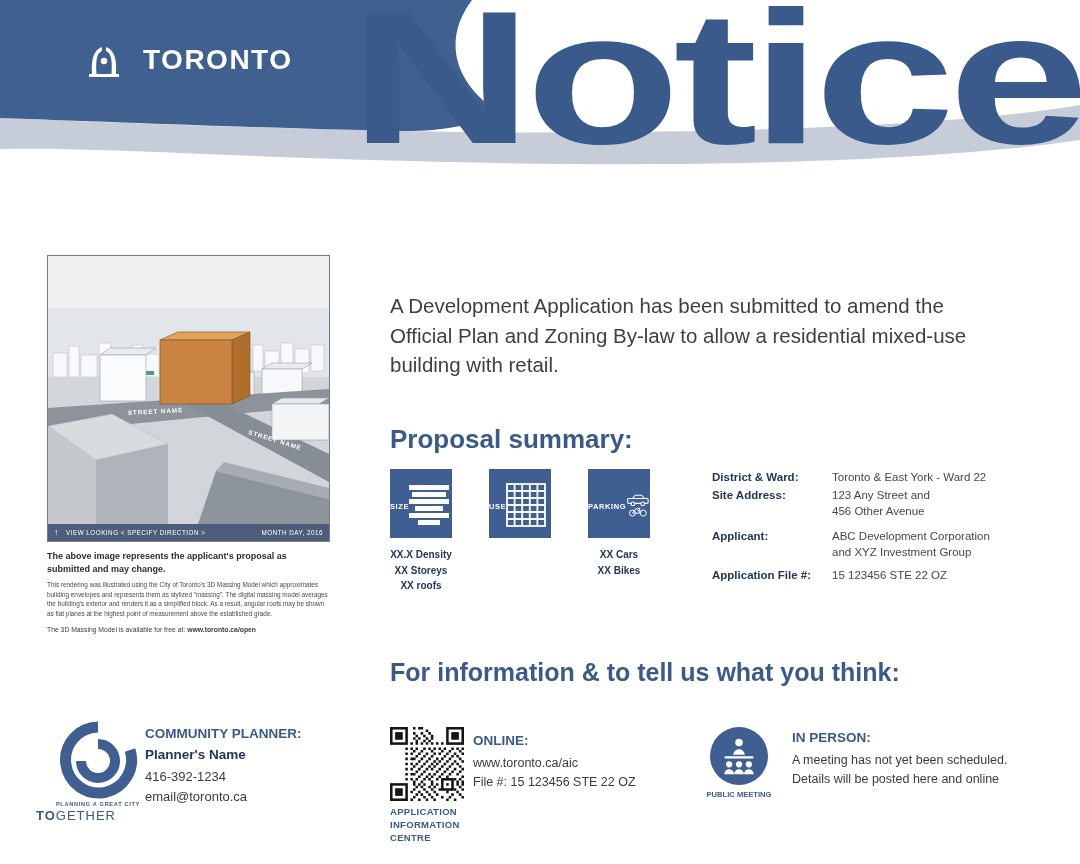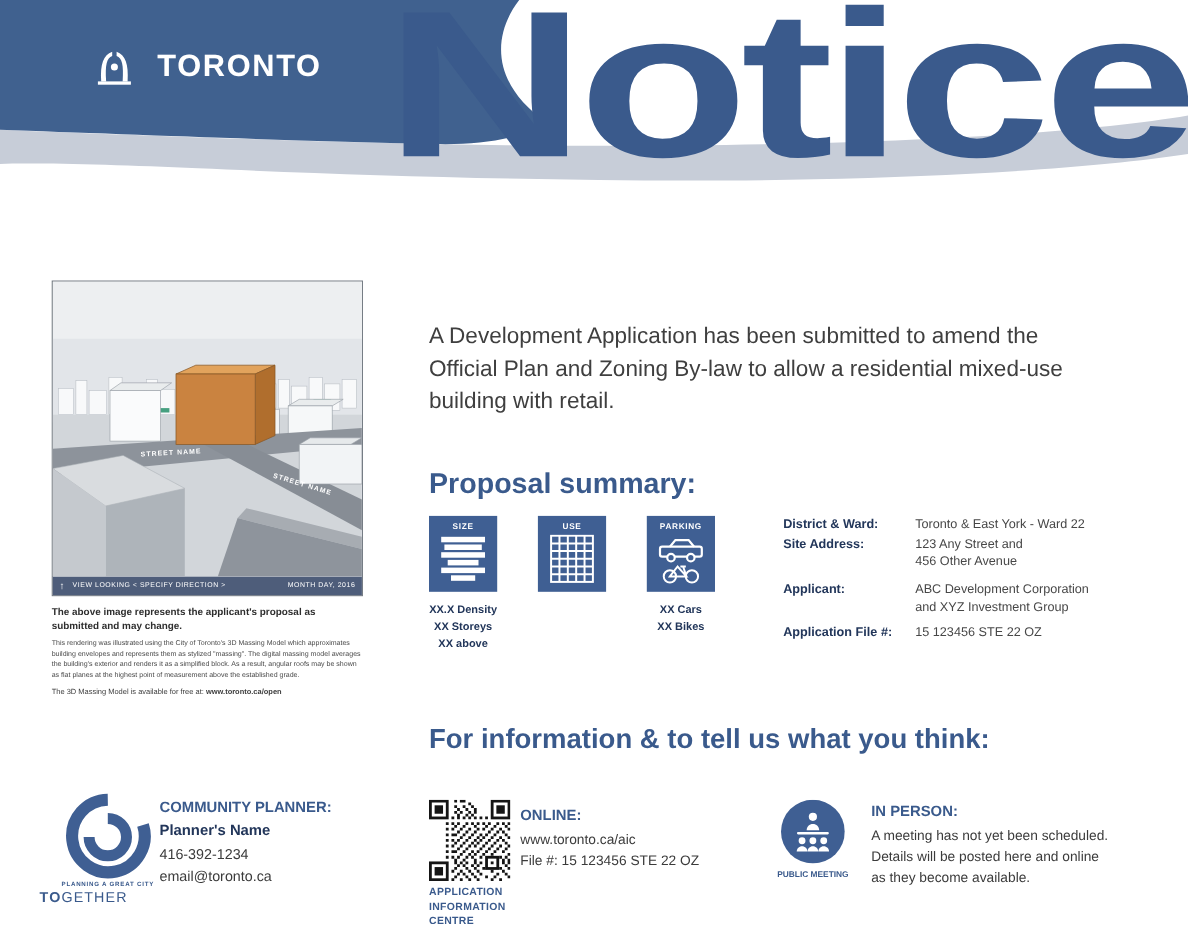--- a/index.html
+++ b/index.html
@@ -22,21 +22,21 @@
   .model-bar .arr{font-size:9px;line-height:1}
   .cap-bold{margin:8px 0 0;font-size:9px;font-weight:bold;color:#2e2e2e;line-height:1.45}
   .cap-fine{margin:4px 0 0;font-size:6.4px;color:#4a4a4a;line-height:1.5}
   .cap-link{margin:7px 0 0;font-size:6.8px;color:#3c3c3c}
 
   
   .headline{position:absolute;left:390px;top:250px;font-size:25px;font-weight:bold;color:#3a5a8c}
   .bodytext{position:absolute;left:390px;top:291px;font-size:20.5px;line-height:1.45;color:#3f3f3f}
   .proposal{position:absolute;left:390px;top:424px;font-size:26px;font-weight:bold;color:#3a5a8c}
   .tile{position:absolute;top:469px;width:62px;height:69px;background:#3f5f93;
-        display:flex;flex-direction:column;align-items:center}
+        display:flex;flex-direction:row;align-items:center}
   .tile-label{color:#fff;font-size:7.5px;font-weight:bold;letter-spacing:.6px;margin-top:5px}
   .tile svg{margin-top:3px}
   .tile-cap{position:absolute;top:547px;width:170px;text-align:center;font-size:10px;
             font-weight:bold;color:#22365a;line-height:1.55}
   .details{position:absolute;left:712px;top:469px;width:330px}
   .drow{display:flex}
   .dlab{width:120px;flex:none;font-size:11.5px;font-weight:bold;color:#22365a;line-height:1.4}
   .dval{font-size:11.5px;color:#474747;line-height:1.4}
   .mt2{margin-top:2px}.mt7{margin-top:7px}.mt9{margin-top:9px}
 
@@ -201,21 +201,21 @@
         <circle cx="12" cy="38" r="5.6"></circle>
           <circle cx="32" cy="38" r="5.6"></circle>
         <path d="M12 38 L19 29 L27 38 Z M27 38 L24 29 M21.5 29 h5"></path>
       </g>
     </svg>
   </div>
 
   <div class="tile-cap" style="left:336px">
     <div>XX.X Density</div>
     <div>XX Storeys</div>
-    <div>XX above</div>
+    <div>XX roofs</div>
   </div>
   <div class="tile-cap" style="left:534px">
     <div>XX Cars</div>
     <div>XX Bikes</div>
   </div>
 
   <div class="details">
     <div class="drow">
       <div class="dlab">District &amp; Ward:</div>
       <div class="dval">
@@ -309,16 +309,15 @@
       <path d="M23.3 45.5c0-2.6 2.1-4.7 4.7-4.7s4.7 2.1 4.7 4.7z"></path>
       <path d="M32.8 45.5c0-2.6 2.1-4.7 4.7-4.7s4.7 2.1 4.7 4.7z"></path>
     </g>
   </svg>
   <div class="meeting-label">PUBLIC MEETING</div>
 
   <div class="inperson">
     <div class="blue-label">IN PERSON:</div>
     <div class="line">A meeting has not yet been scheduled.</div>
     <div class="line">Details will be posted here and online</div>
-    <div class="line">as they become available.</div>
   </div>
 
 </div>
 
 </body></html>

